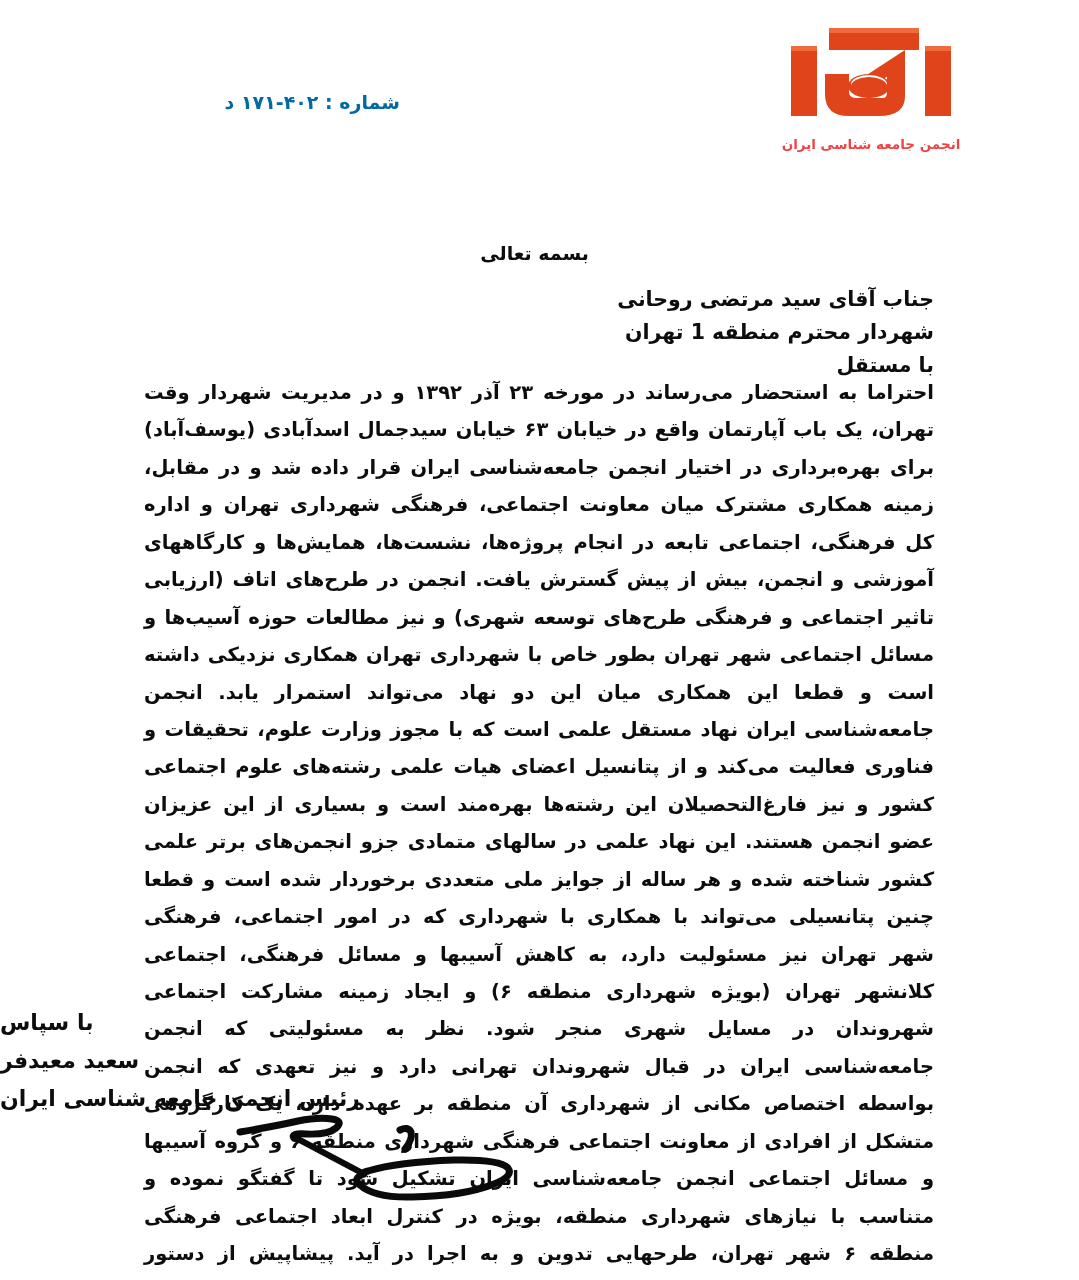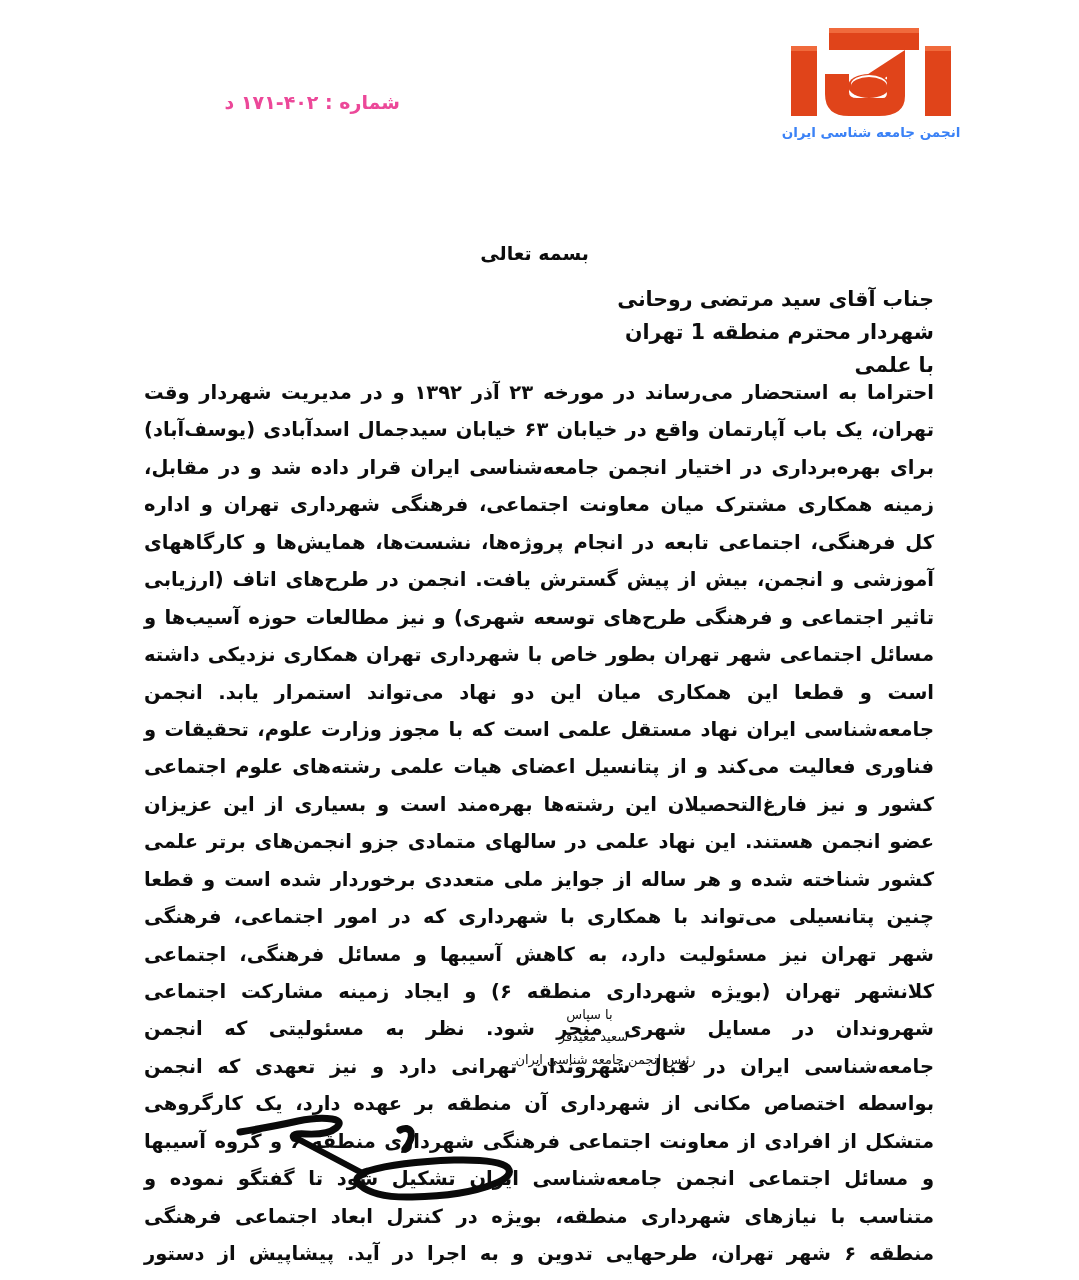--- a/index.html
+++ b/index.html
@@ -25,43 +25,43 @@
     width: 200px;
     text-align: center;
   }
   .logo-mark {
     width: 168px;
     height: 96px;
     margin: 0 auto;
     display: block;
   }
   .logo-caption {
-    margin-top: 4px;
+    margin-top: 16px;
     font-size: 13.5px;
     font-weight: 700;
     letter-spacing: 0.5px;
-    color: #3b82f6;
+    color: #ef4444;
     direction: rtl;
     white-space: nowrap;
   }
 
   
   .reference-block {
     position: absolute;
     top: 88px;
     left: 0;
     width: 400px;
     padding-right: 0;
     text-align: right;
     direction: rtl;
     font-size: 19px;
     font-weight: 700;
     line-height: 1.55;
     letter-spacing: 2.5px;
-    color: #ec4899;
+    color: #0369a1;
   }
   .reference-block .ref-line {
     white-space: nowrap;
     padding-left: 28px;
   }
 
   
   .invocation {
     position: absolute;
     top: 242px;
@@ -101,23 +101,23 @@
     word-spacing: 1px;
   }
 
   
   .signature-block {
     position: absolute;
     top: 1004px;
     right: 0;
     left: 0;
     direction: rtl;
-    text-align: center;
-    font-size: 13px;
-    font-weight: 400;
+    text-align: left;
+    font-size: 22px;
+    font-weight: 700;
     line-height: 1.72;
   }
   .signature-block .sig-line {
     display: block;
     margin-right: -132px;
   }
   .signature-block .sig-line.closing { margin-right: -100px; }
   .signature-block .sig-line.name { margin-right: -108px; }
 
   .signature-mark {
@@ -157,21 +157,21 @@
 
   <div class="reference-block">
     <div class="ref-line">شماره : ۴۰۲-۱۷۱ د</div>
   </div>
 
   <div class="invocation">بسمه تعالی</div>
 
   <div class="addressee">
     <div class="line">جناب آقای سید مرتضی روحانی</div>
     <div class="line">شهردار محترم منطقه 1 تهران</div>
-    <div class="line">با علمی</div>
+    <div class="line">با مستقل</div>
   </div>
 
   <div class="letter-body">احتراما به استحضار می‌رساند در مورخه ۲۳ آذر ۱۳۹۲ و در مدیریت شهردار وقت تهران، یک باب آپارتمان واقع در خیابان ۶۳ خیابان سیدجمال اسدآبادی (یوسف‌آباد) برای بهره‌برداری در اختیار انجمن جامعه‌شناسی ایران قرار داده شد و در مقابل، زمینه همکاری مشترک میان معاونت اجتماعی، فرهنگی شهرداری تهران و اداره کل فرهنگی، اجتماعی تابعه در انجام پروژه‌ها، نشست‌ها، همایش‌ها و کارگاههای آموزشی و انجمن، بیش از پیش گسترش یافت. انجمن در طرح‌های اتاف (ارزیابی تاثیر اجتماعی و فرهنگی طرح‌های توسعه شهری) و نیز مطالعات حوزه آسیب‌ها و مسائل اجتماعی شهر تهران بطور خاص با شهرداری تهران همکاری نزدیکی داشته است و قطعا این همکاری میان این دو نهاد می‌تواند استمرار یابد. انجمن جامعه‌شناسی ایران نهاد مستقل علمی است که با مجوز وزارت علوم، تحقیقات و فناوری فعالیت می‌کند و از پتانسیل اعضای هیات علمی رشته‌های علوم اجتماعی کشور و نیز فارغ‌التحصیلان این رشته‌ها بهره‌مند است و بسیاری از این عزیزان عضو انجمن هستند. این نهاد علمی در سالهای متمادی جزو انجمن‌های برتر علمی کشور شناخته شده و هر ساله از جوایز ملی متعددی برخوردار شده است و قطعا چنین پتانسیلی می‌تواند با همکاری با شهرداری که در امور اجتماعی، فرهنگی شهر تهران نیز مسئولیت دارد، به کاهش آسیبها و مسائل فرهنگی، اجتماعی کلانشهر تهران (بویژه شهرداری منطقه ۶) و ایجاد زمینه مشارکت اجتماعی شهروندان در مسایل شهری منجر شود. نظر به مسئولیتی که انجمن جامعه‌شناسی ایران در قبال شهروندان تهرانی دارد و نیز تعهدی که انجمن بواسطه اختصاص مکانی از شهرداری آن منطقه بر عهده دارد، یک کارگروهی متشکل از افرادی از معاونت اجتماعی فرهنگی شهرداری منطقه ۶ و گروه آسیبها و مسائل اجتماعی انجمن جامعه‌شناسی ایران تشکیل شود تا گفتگو نموده و متناسب با نیازهای شهرداری منطقه، بویژه در کنترل ابعاد اجتماعی فرهنگی منطقه ۶ شهر تهران، طرحهایی تدوین و به اجرا در آید. پیشاپیش از دستور مساعدی که در این زمینه می‌فرمایید سپاسگزاریم.</div>
 
   <div class="signature-block">
     <span class="sig-line closing">با سپاس</span>
     <span class="sig-line name">سعید معیدفر</span>
     <span class="sig-line">رئیس انجمن جامعه شناسی ایران</span>
   </div>
 

